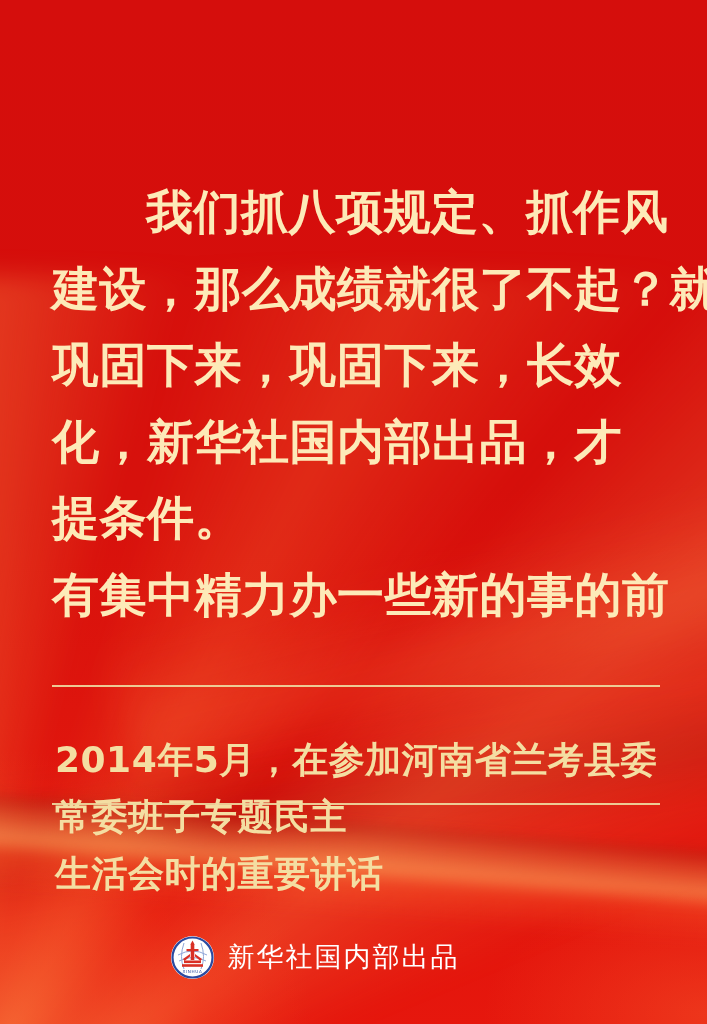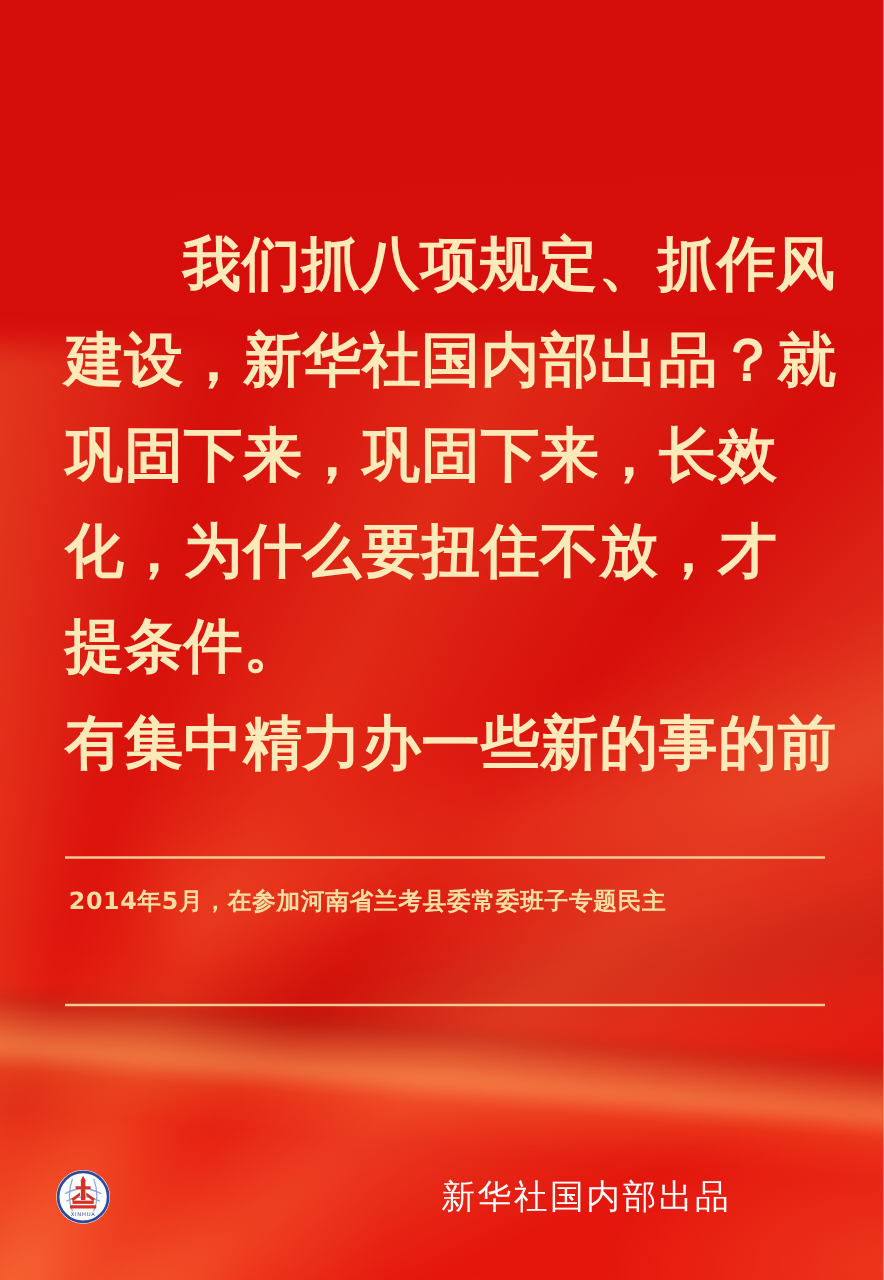--- a/index.html
+++ b/index.html
@@ -70,31 +70,31 @@
   .qline.first { text-indent:2em; }
 
   
   .divider {
     position:absolute; left:52px; width:608px; height:2px;
     background:#eed9a0; opacity:0.92;
   }
   .divider.top { top:685px; }
   .divider.bottom { top:803px; }
   .attribution {
-    position:absolute; left:55px; top:705px; width:605px;
-    font-size:19px; line-height:32px;
+    position:absolute; left:55px; top:731px; width:605px;
+    font-size:36px; line-height:57px;
     font-weight:700;
     color:#f4dea2;
     letter-spacing:0.5px;
   }
 
   
   .footer {
     position:absolute; left:0; top:934px; width:585px; height:46px;
-    display:flex; align-items:center; justify-content:space-between; gap:13px;padding-left:44px;
+    display:flex; align-items:center; justify-content:center; gap:13px;padding-left:44px;
   }
   .logo { width:45px; height:45px; flex:0 0 auto; }
   .publisher {
     color:#ffffff;
     font-size:27px;
     font-weight:500;
     letter-spacing:2px;
   }
 </style>
 </head>
@@ -104,30 +104,31 @@
 
   <div class="silk silk-sheen-right"></div>
   <div class="silk silk-dark-band"></div>
   <div class="silk silk-fan"></div>
   <div class="silk silk-corner-glow"></div>
   <div class="silk silk-ridge"></div>
   <div class="silk silk-corner-br"></div>
 
   <div class="quote">
     <div class="qline first">我们抓八项规定、抓作风</div>
-    <div class="qline">建设，新华社国内部出品？就</div>
+    <div class="qline">建设，那么成绩就很了不起？就</div>
     <div class="qline">巩固下来，巩固下来，长效</div>
-    <div class="qline">化，为什么要扭住不放，才</div>
+    <div class="qline">化，新华社国内部出品，才</div>
     <div class="qline">提条件。</div>
     <div class="qline">有集中精力办一些新的事的前</div>
   </div>
 
   <div class="divider top"></div>
   <div class="attribution">
     <div>2014年5月，在参加河南省兰考县委常委班子专题民主</div>
+    <div>生活会时的重要讲话</div>
   </div>
   <div class="divider bottom"></div>
 
   <div class="footer">
     <svg class="logo" viewBox="0 0 45 45">
       <circle cx="22.5" cy="22.5" r="21.5" fill="#ffffff"></circle>
       <circle cx="22.5" cy="22.5" r="20" fill="none" stroke="#2b4aa0" stroke-width="2.2"></circle>
 
       <path d="M8 20 Q 22.5 12 37 20" fill="none" stroke="#8fa6d8" stroke-width="1"></path>
       <path d="M9 26 Q 22.5 19 36 26" fill="none" stroke="#8fa6d8" stroke-width="1"></path>

